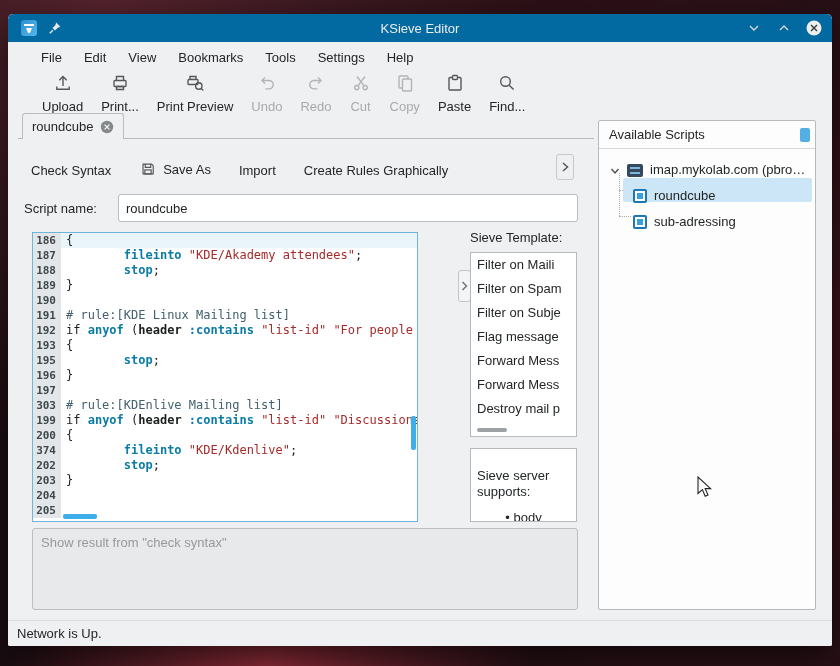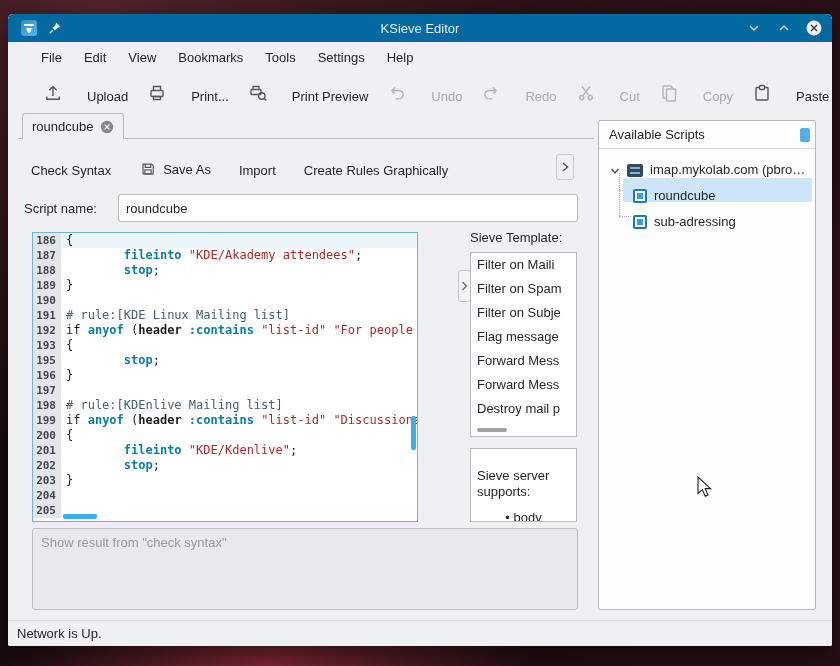--- a/index.html
+++ b/index.html
@@ -30,21 +30,21 @@
   .app-icon:after  { content:""; position:absolute; left:5px; top:8px; width:6px;  height:5px; background:#fff;
     clip-path:polygon(0 0,100% 0,65% 100%,35% 100%); }
   .tb-title { flex:1; text-align:center; font-size:13px; color:#eceded; }
   .tb-right { position:absolute; right:9px; top:0; height:28px; display:flex; align-items:center; gap:12px; }
   .tb-btn { width:18px; height:18px; display:flex; align-items:center; justify-content:center; }
   
   .menubar { display:flex; align-items:center; height:31px; padding-left:22px; }
   .menu-item { padding:8px 11px; line-height:31px; }
   
   .toolbar { display:flex; align-items:center; height:40px; padding-left:28px; gap:6px; }
-  .tool-btn { display:flex; align-items:flex-end; gap:23px; padding:3px 6px; border-radius:3px; white-space:nowrap; }
+  .tool-btn { display:flex; align-items:center; gap:5px; padding:3px 6px; border-radius:3px; white-space:nowrap;flex-direction:column; }
   .tool-btn .icon { color:#54585b; display:flex; }
   .tool-btn .lbl { color:#232627; }
   .tool-btn.disabled .icon { color:#b2b4b6; }
   .tool-btn.disabled .lbl { color:#a8aaac; }
   
   .tabbar { position:relative; height:26px; }
   .tabline { position:absolute; left:10px; top:25px; width:576px; height:1px; background:#b9bdbf; }
   .tab { position:absolute; left:14px; top:0; height:26px; display:flex; align-items:center; gap:7px;
     padding:0 9px; background:#eff0f1; border:1px solid #b9bdbf; border-bottom:none;
     border-radius:3px 3px 0 0; z-index:2; }
@@ -305,24 +305,24 @@
           <div class="code-line"><span class="gutter-num">187</span><span class="code-text"><span class="tok-p">        </span><span class="tok-k">fileinto</span><span class="tok-p"> </span><span class="tok-s">"KDE/Akademy attendees"</span><span class="tok-p">;</span></span></div>
           <div class="code-line"><span class="gutter-num">188</span><span class="code-text"><span class="tok-p">        </span><span class="tok-k">stop</span><span class="tok-p">;</span></span></div>
           <div class="code-line"><span class="gutter-num">189</span><span class="code-text"><span class="tok-p">}</span></span></div>
           <div class="code-line"><span class="gutter-num">190</span><span class="code-text"></span></div>
           <div class="code-line"><span class="gutter-num">191</span><span class="code-text"><span class="tok-c"># rule:[KDE Linux Mailing list]</span></span></div>
           <div class="code-line"><span class="gutter-num">192</span><span class="code-text"><span class="tok-p">if </span><span class="tok-k">anyof</span><span class="tok-p"> (</span><span class="tok-h">header</span><span class="tok-p"> </span><span class="tok-k">:contains</span><span class="tok-p"> </span><span class="tok-s">"list-id"</span><span class="tok-p"> </span><span class="tok-s">"For people using</span></span></div>
           <div class="code-line"><span class="gutter-num">193</span><span class="code-text"><span class="tok-p">{</span></span></div>
           <div class="code-line"><span class="gutter-num">195</span><span class="code-text"><span class="tok-p">        </span><span class="tok-k">stop</span><span class="tok-p">;</span></span></div>
           <div class="code-line"><span class="gutter-num">196</span><span class="code-text"><span class="tok-p">}</span></span></div>
           <div class="code-line"><span class="gutter-num">197</span><span class="code-text"></span></div>
-          <div class="code-line"><span class="gutter-num">198</span><span class="code-text"><span class="tok-c"># rule:[KDEnlive Mailing list]</span></span></div>
+          <div class="code-line"><span class="gutter-num">303</span><span class="code-text"><span class="tok-c"># rule:[KDEnlive Mailing list]</span></span></div>
           <div class="code-line"><span class="gutter-num">199</span><span class="code-text"><span class="tok-p">if </span><span class="tok-k">anyof</span><span class="tok-p"> (</span><span class="tok-h">header</span><span class="tok-p"> </span><span class="tok-k">:contains</span><span class="tok-p"> </span><span class="tok-s">"list-id"</span><span class="tok-p"> </span><span class="tok-s">"Discussions abou</span></span></div>
           <div class="code-line"><span class="gutter-num">200</span><span class="code-text"><span class="tok-p">{</span></span></div>
-          <div class="code-line"><span class="gutter-num">201</span><span class="code-text"><span class="tok-p">        </span><span class="tok-k">fileinto</span><span class="tok-p"> </span><span class="tok-s">"KDE/Kdenlive"</span><span class="tok-p">;</span></span></div>
+          <div class="code-line"><span class="gutter-num">374</span><span class="code-text"><span class="tok-p">        </span><span class="tok-k">fileinto</span><span class="tok-p"> </span><span class="tok-s">"KDE/Kdenlive"</span><span class="tok-p">;</span></span></div>
           <div class="code-line"><span class="gutter-num">202</span><span class="code-text"><span class="tok-p">        </span><span class="tok-k">stop</span><span class="tok-p">;</span></span></div>
           <div class="code-line"><span class="gutter-num">203</span><span class="code-text"><span class="tok-p">}</span></span></div>
           <div class="code-line"><span class="gutter-num">204</span><span class="code-text"></span></div>
           <div class="code-line"><span class="gutter-num">205</span><span class="code-text"></span></div>
         </div>
       <div class="v-thumb"></div>
       <div class="h-thumb"></div>
     </div>
 
     <div class="splitter">

